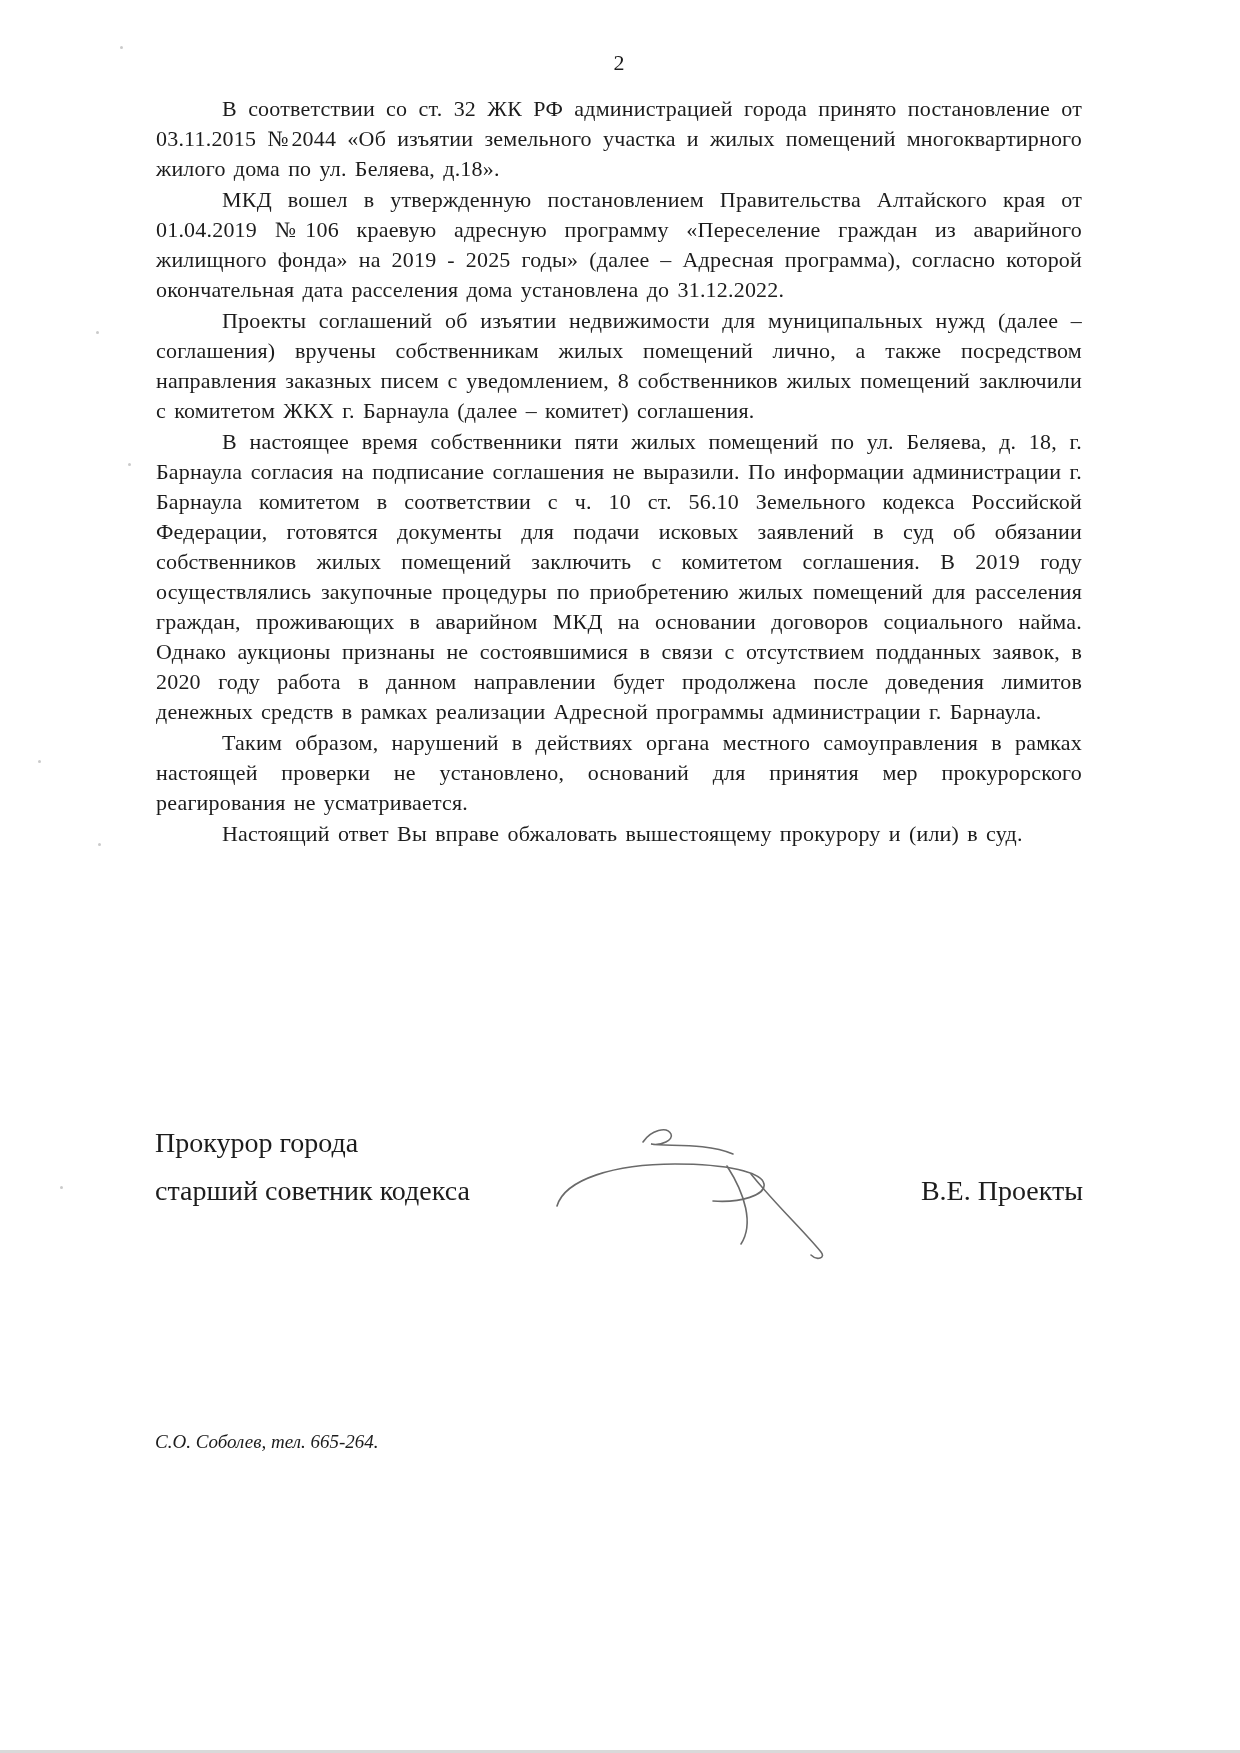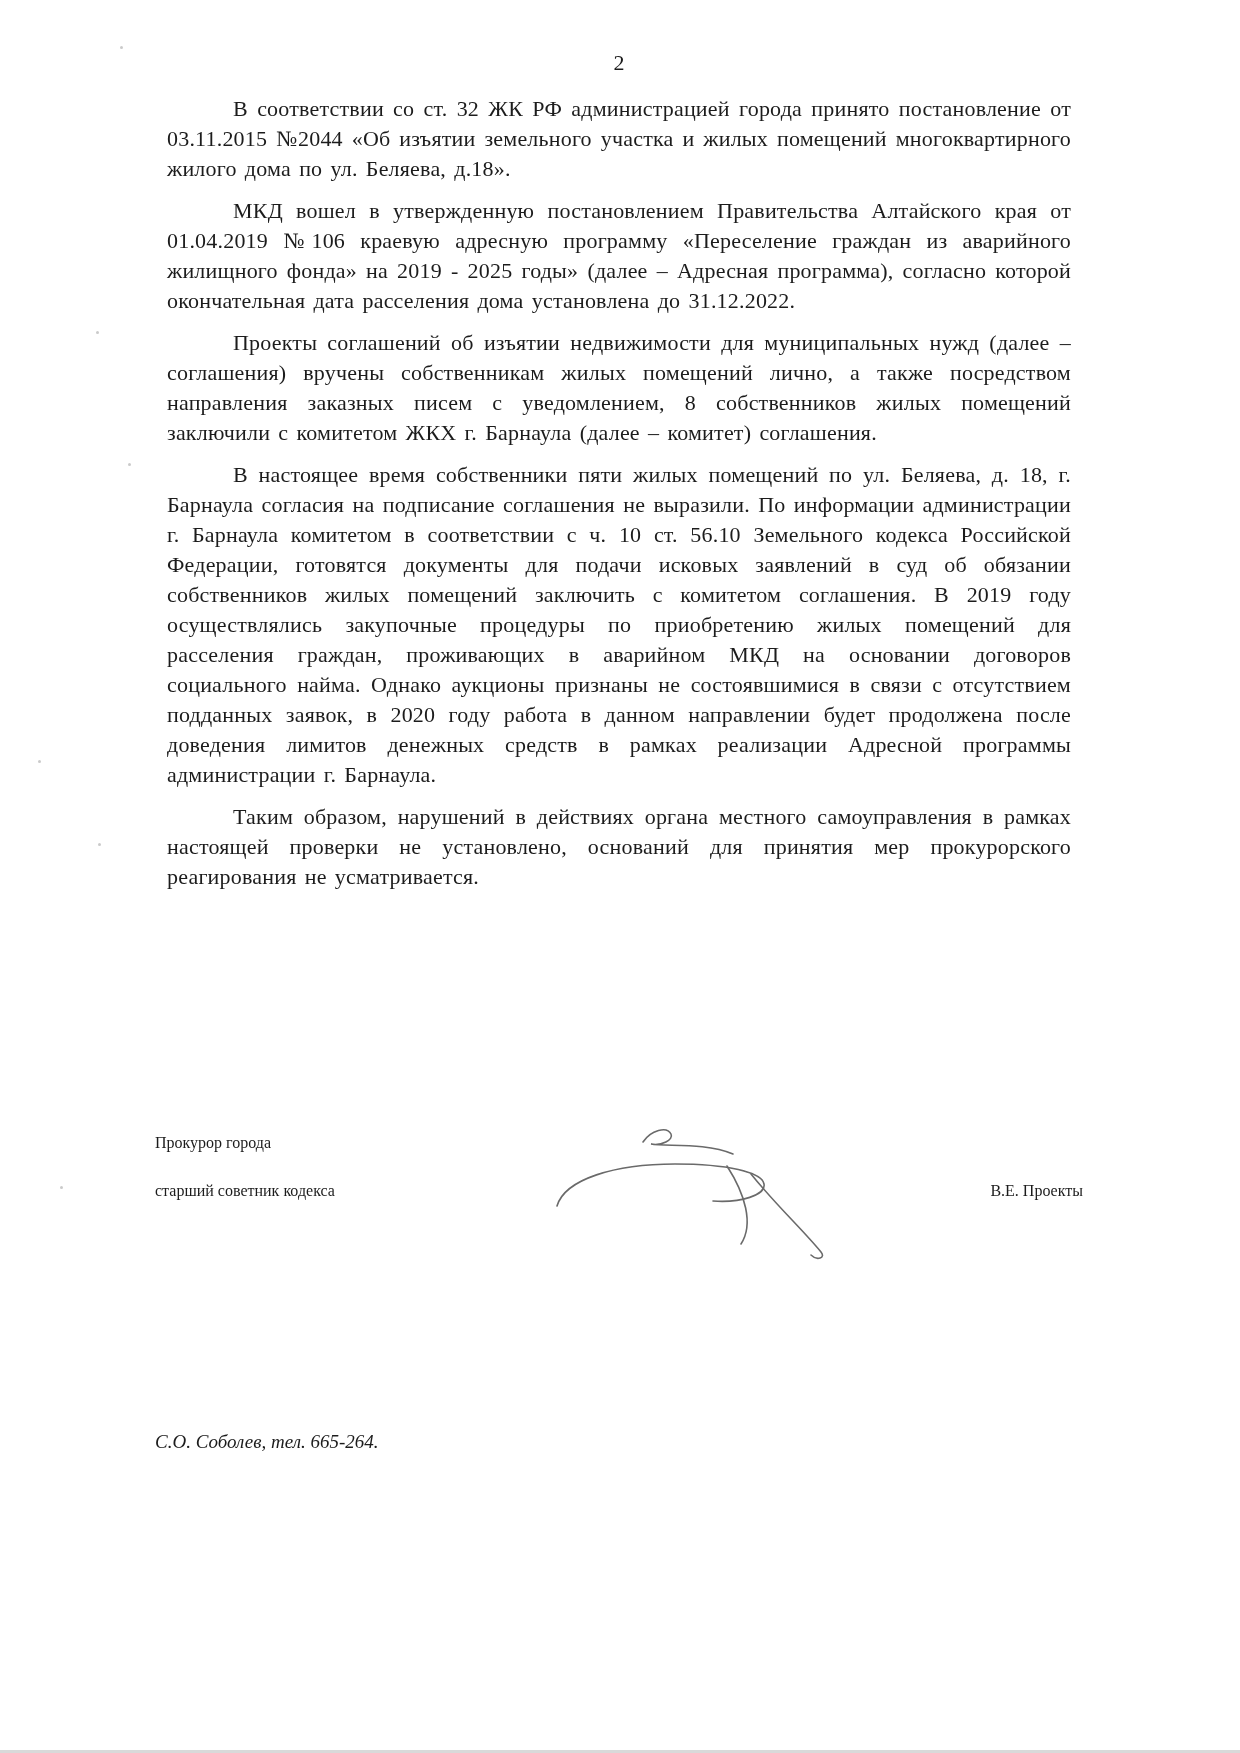--- a/index.html
+++ b/index.html
@@ -32,36 +32,36 @@
     top: 48px;
     width: 928px;
   }
   .page-number {
     text-align: center;
     font-size: 22px;
     line-height: 30px;
     margin-bottom: 16px;
   }
   .content p {
-    margin: 12px;
+    margin: 1px;
     font-size: 22px;
     line-height: 30px;
     text-align: justify;
     text-align-last: left;
     text-indent: 66px;
     word-spacing: 2.5px;
     letter-spacing: 0.2px;
   }
   .sig-block {
     position: absolute;
     left: 155px;
     top: 1128px;
     width: 928px;
     height: 180px;
-    font-size: 16px;
+    font-size: 28px;
     line-height: 30px;
   }
   .sig-left div.sig-line1 { margin-bottom: 18px; }
   .sig-right {
     position: absolute;
     right: 0;
     top: 48px;
     white-space: nowrap;
   }
   .sig-script {
@@ -93,20 +93,21 @@
 
 <div class="page">
 
   <div class="content">
     <div class="page-number">2</div>
     <p>В соответствии со ст. 32 ЖК РФ администрацией города принято постановление от 03.11.2015 №2044 «Об изъятии земельного участка и жилых помещений многоквартирного жилого дома по ул. Беляева, д.18».</p>
     <p>МКД вошел в утвержденную постановлением Правительства Алтайского края от 01.04.2019 №106  краевую адресную программу «Переселение граждан из аварийного жилищного фонда» на 2019 - 2025 годы» (далее – Адресная программа), согласно которой  окончательная дата расселения  дома  установлена до 31.12.2022.</p>
     <p>Проекты соглашений об изъятии недвижимости для муниципальных нужд (далее – соглашения)  вручены собственникам жилых помещений лично, а также посредством направления заказных писем с уведомлением, 8 собственников жилых помещений заключили с комитетом ЖКХ г. Барнаула (далее – комитет) соглашения.</p>
     <p>В настоящее время собственники пяти жилых помещений по ул. Беляева, д. 18, г. Барнаула согласия на подписание соглашения не выразили. По информации администрации г. Барнаула комитетом в соответствии с ч. 10 ст. 56.10 Земельного кодекса Российской Федерации, готовятся документы для подачи  исковых заявлений в суд об обязании собственников жилых помещений заключить с комитетом соглашения. В 2019 году осуществлялись закупочные процедуры по приобретению жилых помещений для расселения граждан, проживающих в аварийном МКД на основании договоров социального найма. Однако  аукционы признаны не состоявшимися в связи с отсутствием подданных заявок, в 2020 году работа в данном направлении будет продолжена после  доведения лимитов денежных средств  в рамках реализации Адресной программы администрации  г. Барнаула.</p>
     <p>Таким образом, нарушений в  действиях органа местного самоуправления  в рамках настоящей проверки не установлено, оснований для принятия мер прокурорского реагирования не усматривается.</p>
+    <p>Настоящий ответ Вы вправе обжаловать вышестоящему прокурору и (или) в суд.</p>
   </div>
 
   <div class="sig-block">
     <div class="sig-left">
       <div class="sig-line1">Прокурор города</div>
       <div class="sig-line2">старший советник кодекса</div>
     </div>
 
     <svg class="sig-script" viewBox="0 0 310 155" aria-hidden="true">
       <g fill="none" stroke="#5a5a5a" stroke-width="1.6" stroke-linecap="round" opacity="0.9">

